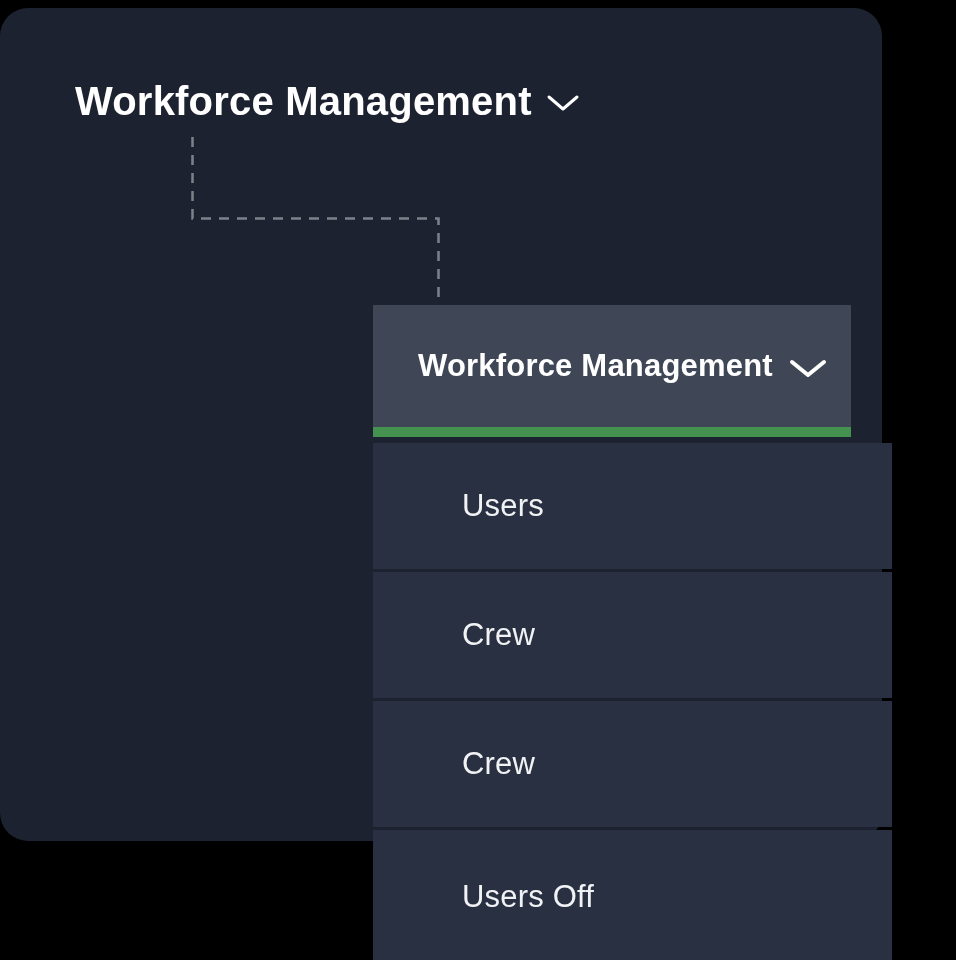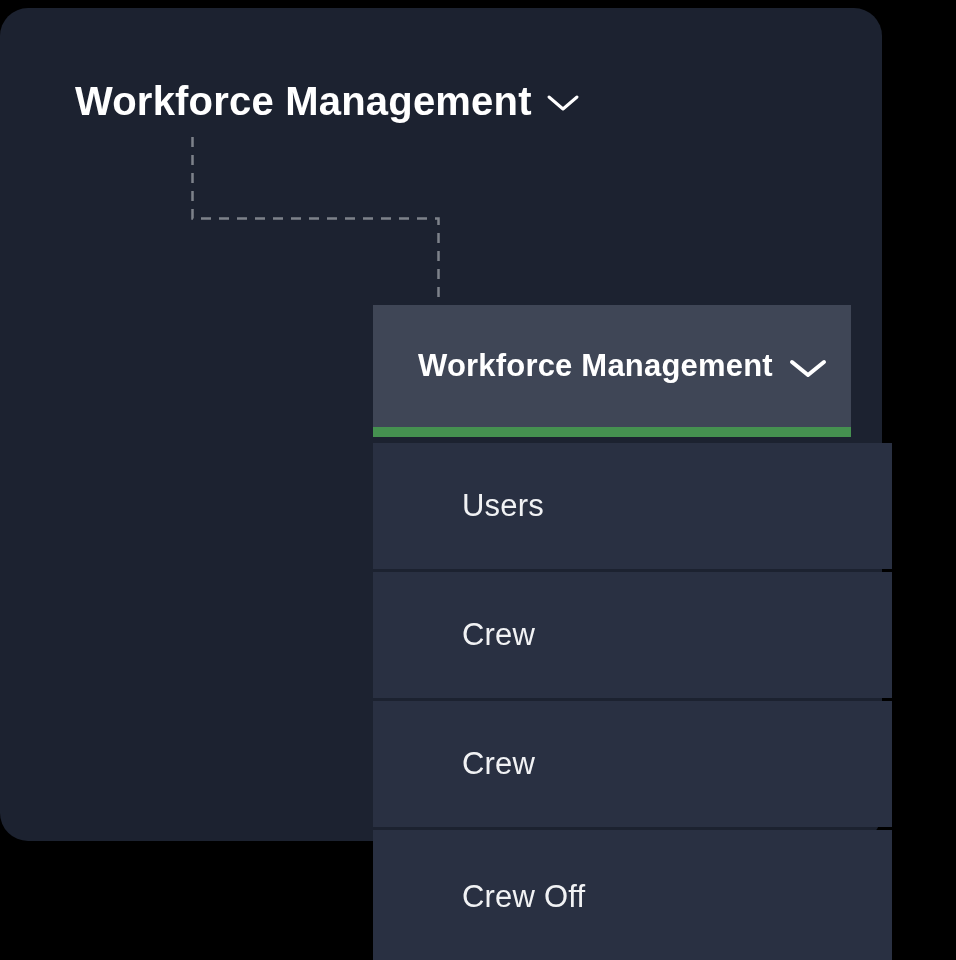--- a/index.html
+++ b/index.html
@@ -151,17 +151,17 @@
     <div class="menu-item">
       <span class="menu-item-label">Users</span>
     </div>
     <div class="menu-item">
       <span class="menu-item-label">Crew</span>
     </div>
     <div class="menu-item">
       <span class="menu-item-label">Crew</span>
     </div>
     <div class="menu-item">
-      <span class="menu-item-label">Crew Off</span>
+      <span class="menu-item-label">Users Off</span>
     </div>
   </div>
 
 </div>
 
 </body></html>

